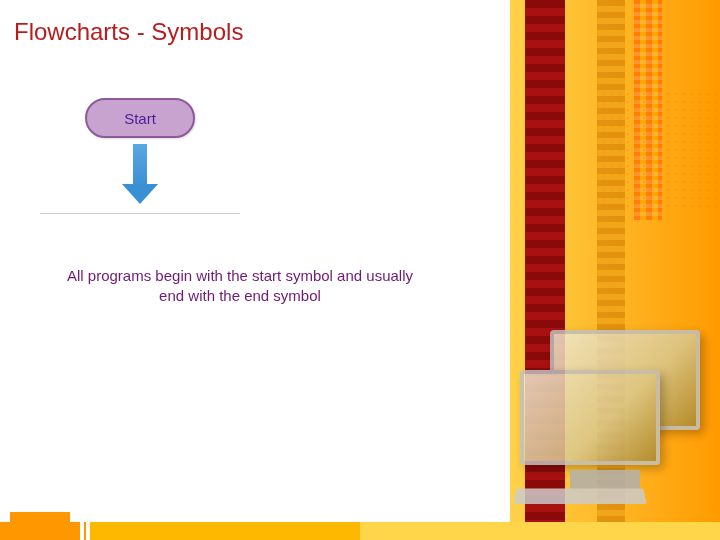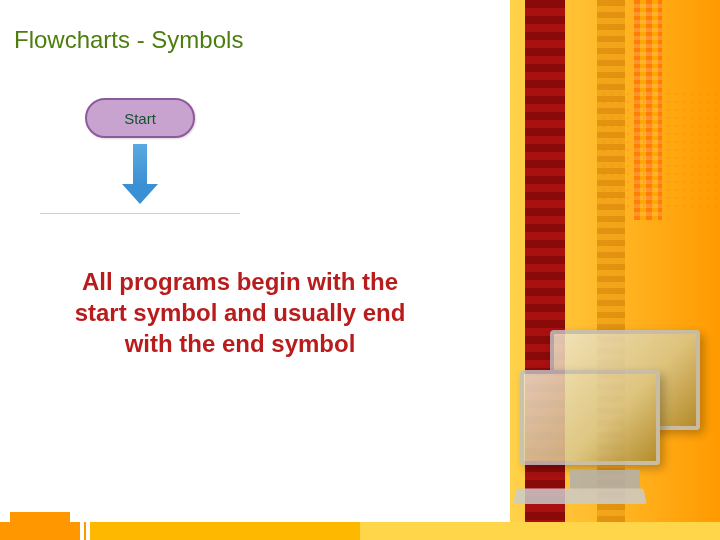--- a/index.html
+++ b/index.html
@@ -14,36 +14,35 @@
   .slide {
     width: 720px;
     height: 540px;
     position: relative;
   }
   .title {
     position: absolute;
     left: 14px;
     top: 18px;
     font-size: 24px;
-    color: #4d7c0f;
+    color: #b91c1c;
     font-weight: normal;
-    margin-top: 8px;
   }
   .terminator {
     position: absolute;
     border-radius: 22px;
     background: #c9a3cf;
     border: 2px solid #8f5a9c;
     width: 110px;
     height: 40px;
     display: flex;
     align-items: center;
     justify-content: center;
     font-size: 15px;
-    color: #14532d;
+    color: #4c1d95;
     box-shadow: 1px 1px 2px rgba(0,0,0,0.15);
   }
   .start { left: 85px; top: 98px; }
   .end { left: 370px; top: 125px; }
   .arrow-down {
     position: absolute;
     left: 122px;
     top: 144px;
     width: 36px;
     height: 60px;
@@ -73,24 +72,23 @@
     width: 200px;
     height: 1px;
     background: #d0d0d0;
   }
   .description {
     position: absolute;
     left: 60px;
     top: 266px;
     width: 360px;
     text-align: center;
-    font-size: 24px;
+    font-size: 15px;
     line-height: 1.3;
-    color: #b91c1c;
-    font-weight: bold;
+    color: #701a75;
   }
   
   .deco-right {
     position: absolute;
     right: 0;
     top: 0;
     width: 210px;
     height: 540px;
     background: linear-gradient(to right, #ffd24a 0%, #ff9a00 100%);
   }

